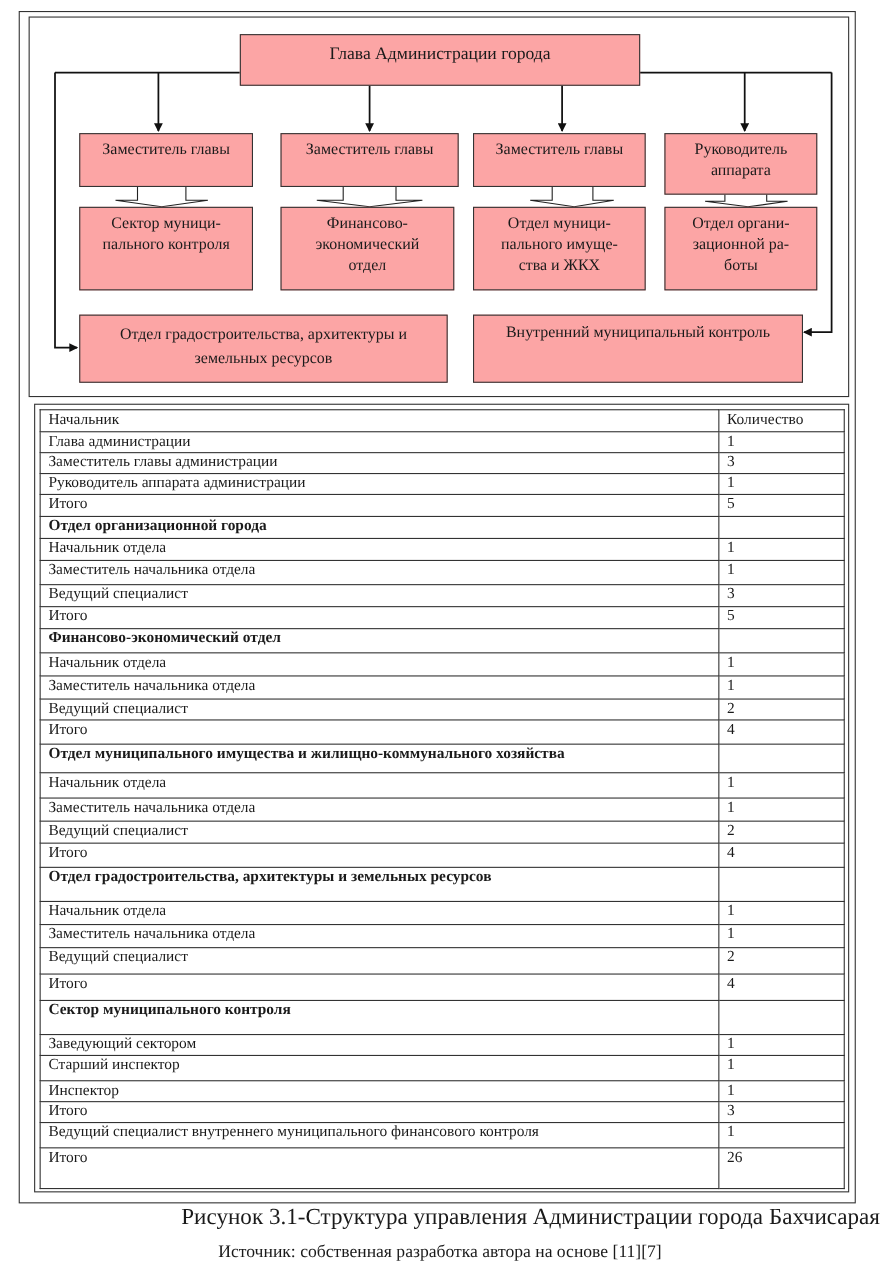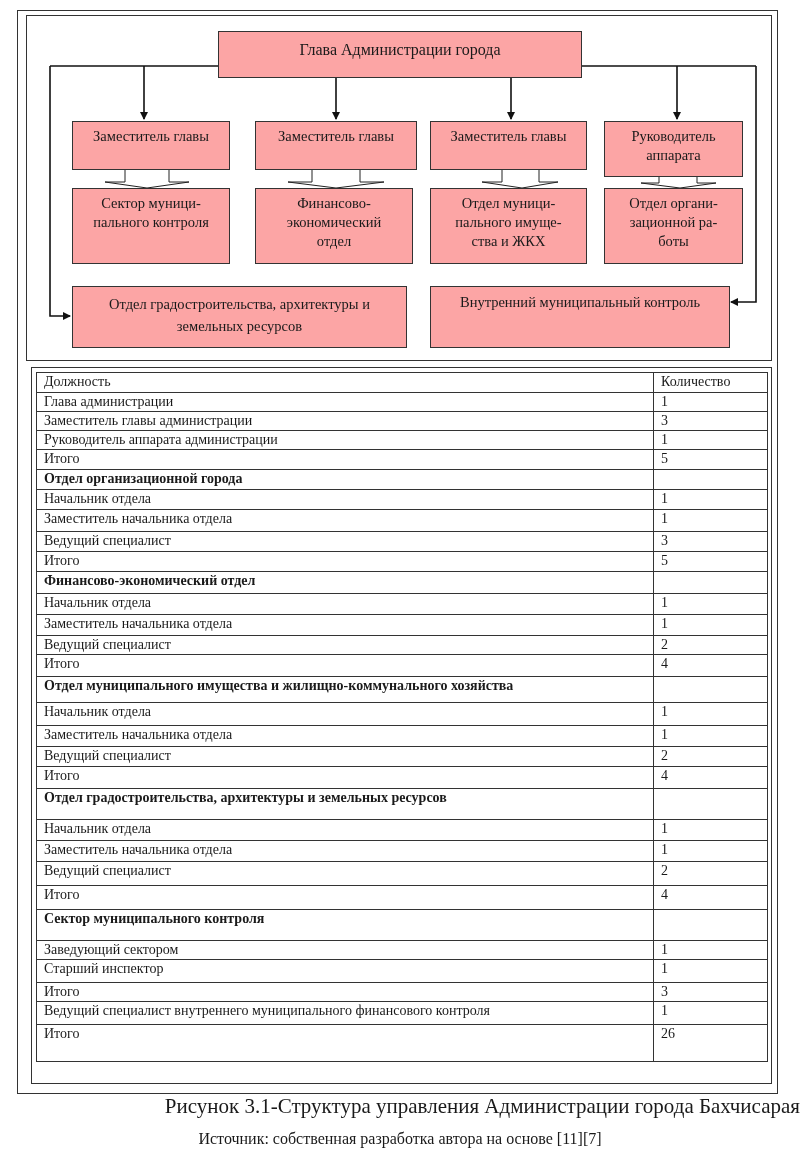--- a/index.html
+++ b/index.html
@@ -69,21 +69,21 @@
 <div class="box" style="left:604px;top:188px;width:139px;height:76px;padding-left:16px;padding-right:16px;">Отдел органи-зационной ра-боты</div>
 
 <div class="box" style="left:72px;top:286px;width:335px;height:62px;padding-top:6px;padding-left:16px;padding-right:16px;line-height:22px;">Отдел градостроительства, архитектуры и земельных ресурсов</div>
 <div class="box" style="left:430px;top:286px;width:300px;height:62px;padding-top:6px;">Внутренний муниципальный контроль</div>
 
 <div class="abs" id="table-frame"></div>
 
 <table id="staff">
   <thead>
     <tr style="height:20px;">
-      <td>Должность</td>
+      <td>Начальник</td>
       <td class="qty">Количество</td>
     </tr>
   </thead>
   <tbody id="staff-body">
       <tr style="height: 19px;">
         <td>Глава администрации</td>
         <td class="qty">1</td>
       </tr>
       <tr style="height: 19px;">
         <td>Заместитель главы администрации</td>
@@ -183,20 +183,24 @@
       </tr>
       <tr style="height: 19px;">
         <td>Заведующий сектором</td>
         <td class="qty">1</td>
       </tr>
       <tr style="height: 23px;">
         <td>Старший инспектор</td>
         <td class="qty">1</td>
       </tr>
       <tr style="height: 19px;">
+        <td>Инспектор</td>
+        <td class="qty">1</td>
+      </tr>
+      <tr style="height: 19px;">
         <td>Итого</td>
         <td class="qty">3</td>
       </tr>
       <tr style="height: 23px;">
         <td>Ведущий специалист внутреннего муниципального финансового контроля</td>
         <td class="qty">1</td>
       </tr>
       <tr style="height: 37px;">
         <td>Итого</td>
         <td class="qty">26</td>

